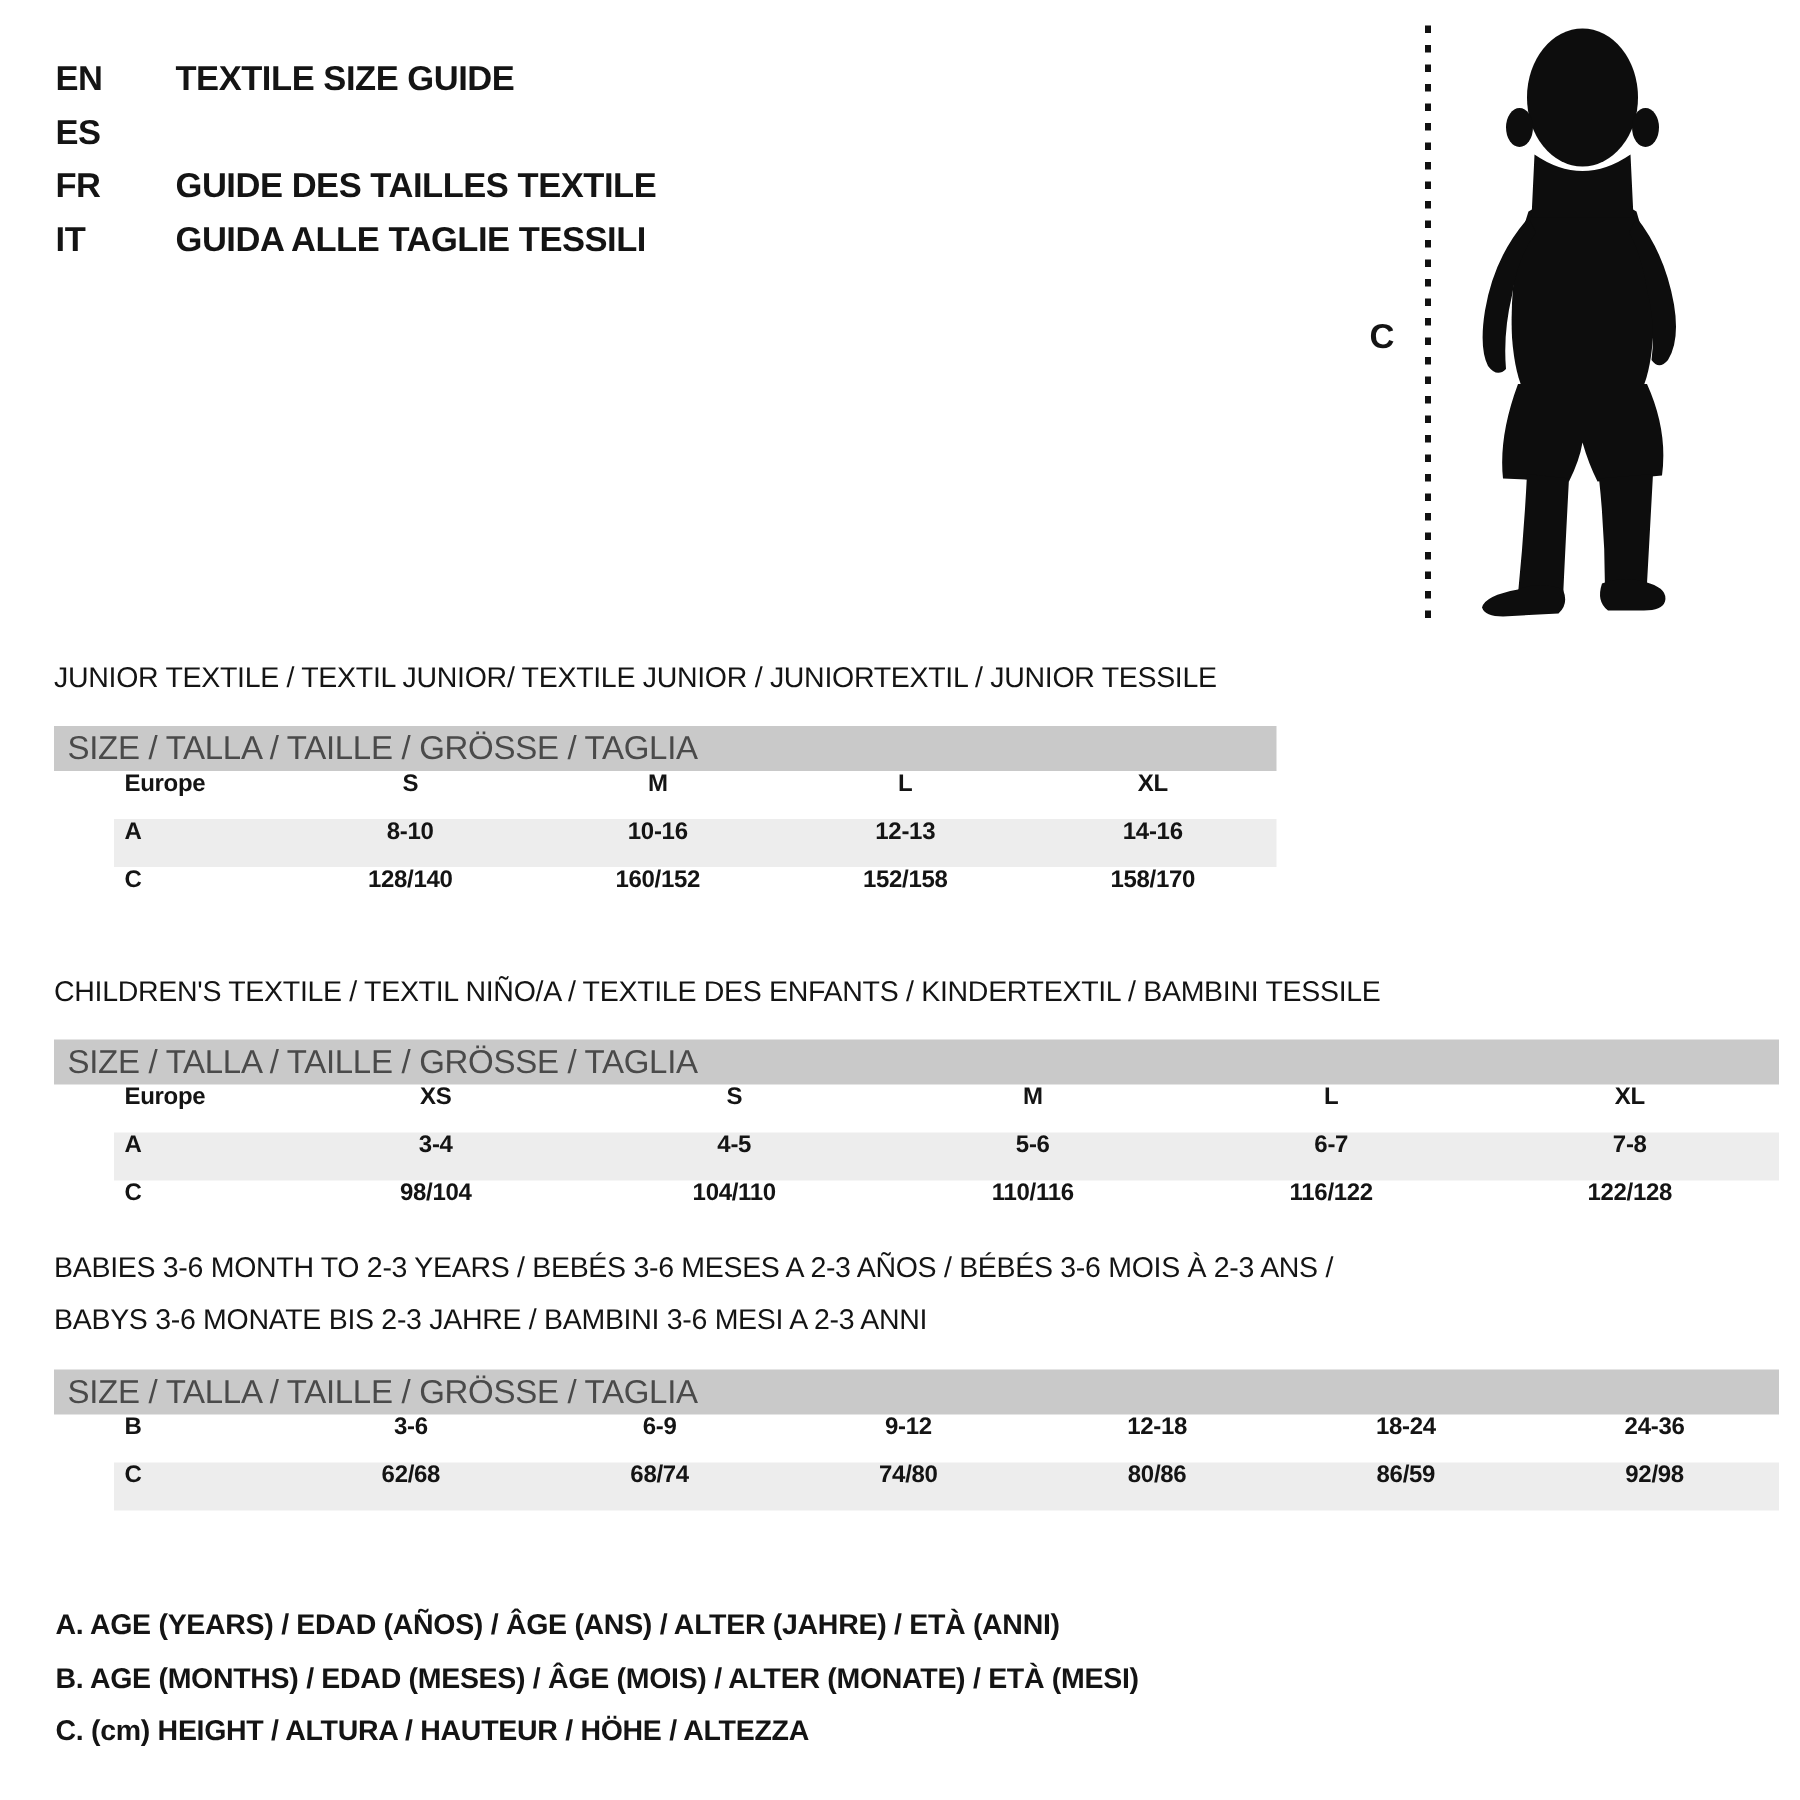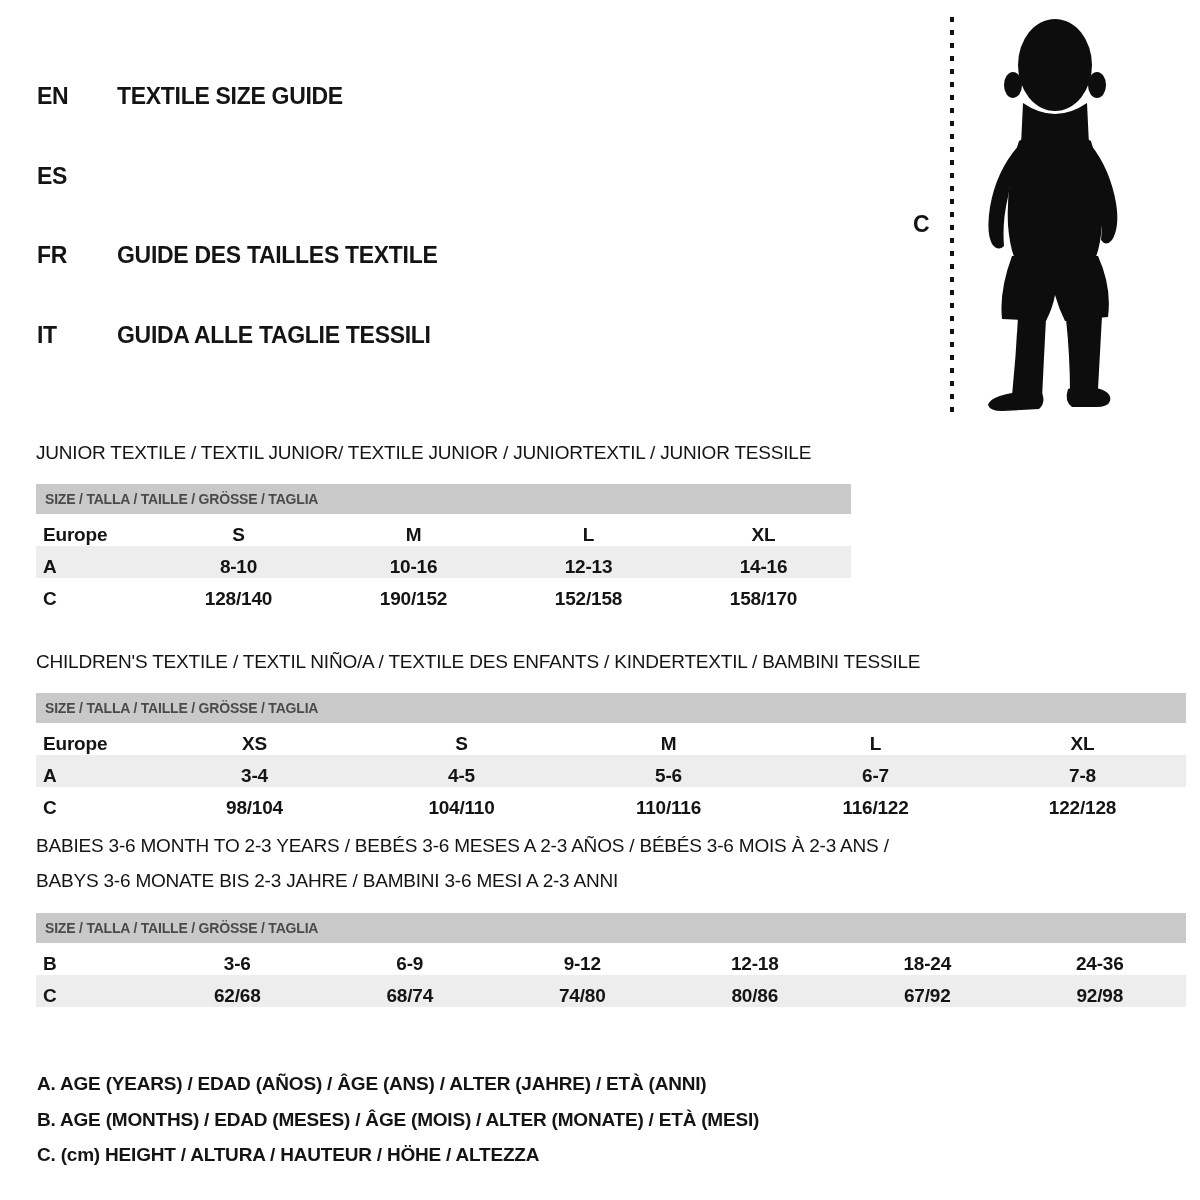--- a/index.html
+++ b/index.html
@@ -20,21 +20,21 @@
   .page {
     position: relative;
     width: 1200px;
     height: 1200px;
     background: var(--bg);
     overflow: hidden;
   }
 
   
   .languages { position: absolute; top: 35px; left: 37px; }
-  .lang-row { display: flex; line-height: 35.6px; margin-top: 44px; }
+  .lang-row { display: flex; line-height: 35.6px; }
   .lang-code {
     width: 80px; font-weight: bold; font-size: 23px; letter-spacing: -0.3px;
   }
   .lang-title {
     font-weight: bold; font-size: 23px; letter-spacing: -0.3px;
   }
 
   
   .figure { position: absolute; left: 895px; top: 5px; width: 275px; height: 420px; }
   .figure svg { position: absolute; left: 0; top: 0; }
@@ -56,25 +56,25 @@
 
   .size-table { margin-top: 19px; }
   .section-2 .size-table { margin-top: 15px; }
   .section-0 .size-table { width: 815px; }
   .section-1 .size-table { width: 1150px; }
   .section-2 .size-table { width: 1150px; }
 
   .thead {
     height: 30px; display: flex; align-items: center;
     padding-left: 9px; background: var(--band); color: var(--band-text);
-    font-size: 14px; font-weight: bold; letter-spacing: -0.2px;
+    font-size: 22px; font-weight: normal; letter-spacing: -0.2px;
   }
   .trow {
-    display: flex; height: 32px; align-items: flex-end;
-    font-size: 19px; font-weight: bold; letter-spacing: -0.2px;
+    display: flex; height: 32px; align-items: flex-start;
+    font-size: 16px; font-weight: bold; letter-spacing: -0.2px; margin-left: 40px;
   }
   .trow.shaded { background: var(--shade); }
   .label-cell { width: 115px; padding-left: 7px; }
   .cell { flex: 1; text-align: center; }
 
   
   .legend { position: absolute; left: 37px; top: 1066px; }
   .legend-line {
     font-size: 19px; font-weight: bold; letter-spacing: -0.2px;
     line-height: 35.6px;
@@ -141,21 +141,21 @@
           <div class="trow shaded">
             <div class="label-cell">A</div>
             <div class="cell">8-10</div>
             <div class="cell">10-16</div>
             <div class="cell">12-13</div>
             <div class="cell">14-16</div>
           </div>
           <div class="trow">
             <div class="label-cell">C</div>
             <div class="cell">128/140</div>
-            <div class="cell">190/152</div>
+            <div class="cell">160/152</div>
             <div class="cell">152/158</div>
             <div class="cell">158/170</div>
           </div>
         </div>
   </section>
 
   <section class="section section-1">
     <h2 class="section-title">CHILDREN'S TEXTILE / TEXTIL NIÑO/A / TEXTILE DES ENFANTS / KINDERTEXTIL / BAMBINI TESSILE</h2>
     <div class="size-table">
       <div class="thead">SIZE / TALLA / TAILLE / GRÖSSE / TAGLIA</div>
@@ -199,21 +199,21 @@
             <div class="cell">12-18</div>
             <div class="cell">18-24</div>
             <div class="cell">24-36</div>
           </div>
           <div class="trow shaded">
             <div class="label-cell">C</div>
             <div class="cell">62/68</div>
             <div class="cell">68/74</div>
             <div class="cell">74/80</div>
             <div class="cell">80/86</div>
-            <div class="cell">67/92</div>
+            <div class="cell">86/59</div>
             <div class="cell">92/98</div>
           </div>
         </div>
   </section>
 </div>
 
   <div class="legend">
     <div class="legend-line">A. AGE (YEARS) / EDAD (AÑOS) / ÂGE (ANS) / ALTER (JAHRE) / ETÀ (ANNI)</div>
     <div class="legend-line">B. AGE (MONTHS) / EDAD (MESES) / ÂGE (MOIS) / ALTER (MONATE) / ETÀ (MESI)</div>
     <div class="legend-line">C. (cm) HEIGHT / ALTURA / HAUTEUR / HÖHE / ALTEZZA</div>

